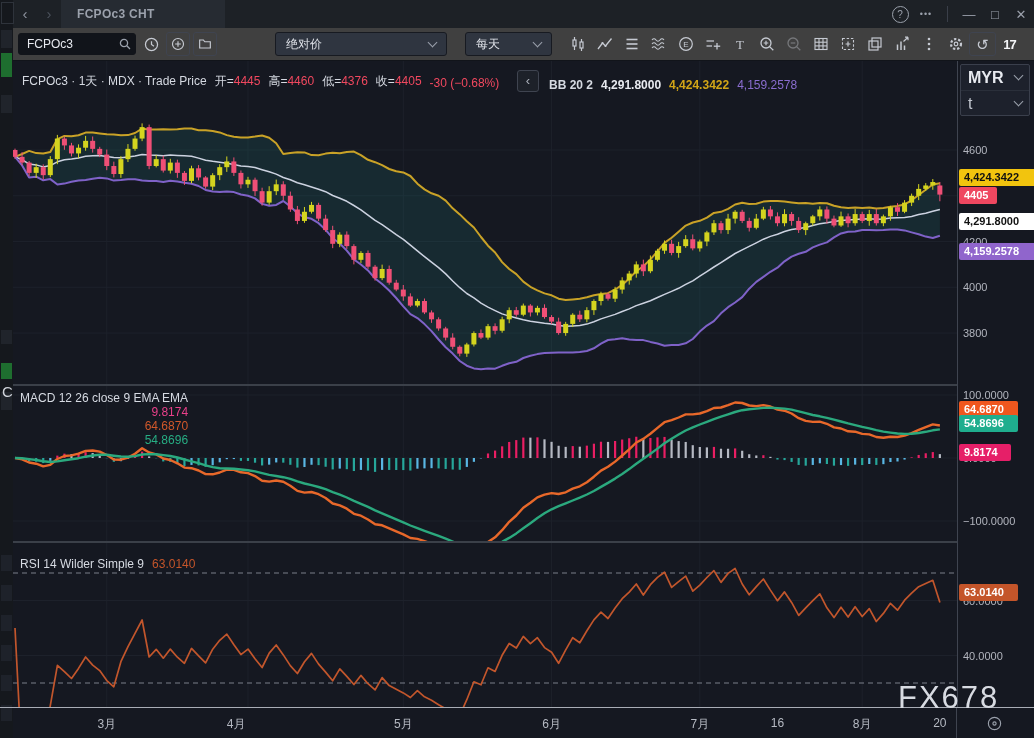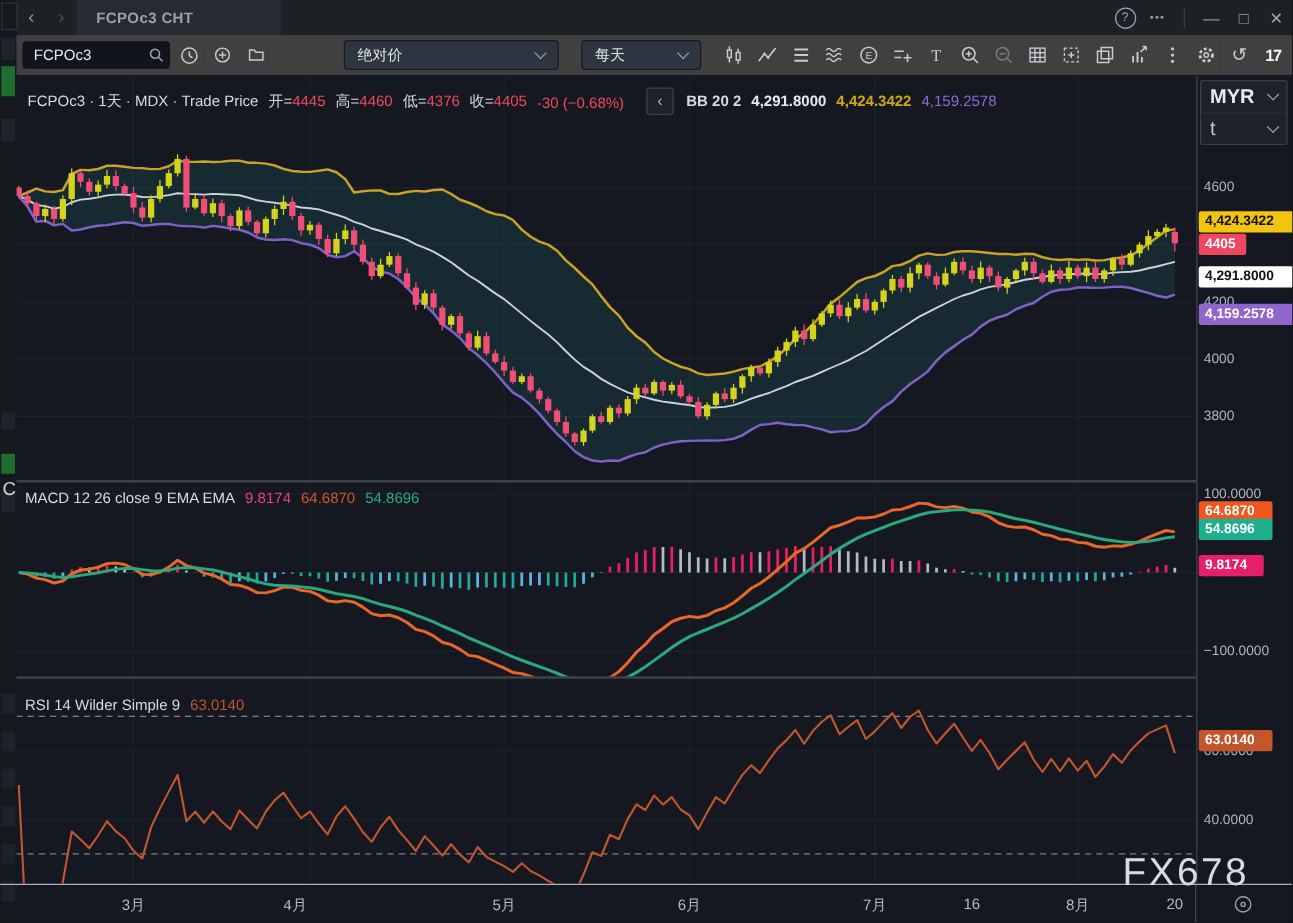--- a/index.html
+++ b/index.html
@@ -21,21 +21,21 @@
   #toolbar{position:absolute;left:13px;top:28px;right:0;height:32px;background:#404040;display:flex;align-items:center;z-index:3;border-bottom:1px solid #11141a;}
   #symbol-box{position:relative;margin-left:5px;width:118px;height:22px;}
   #symbol-box input{width:100%;height:100%;box-sizing:border-box;background:#11141a;border:1px solid #11141a;border-radius:3px;color:#e8eaf0;font-size:12px;padding:0 22px 0 8px;font-family:"Liberation Sans",sans-serif;}
   #symbol-box svg{position:absolute;right:4px;top:4px;}
   .tb{width:24px;height:24px;margin-left:3px;background:none;border:none;display:flex;align-items:center;justify-content:center;cursor:pointer;padding:0;}
   .tb.boxed{border:1px solid #3f4450;border-radius:3px;}
   .dropdown{height:24px;border:1px solid #171a21;border-radius:3px;background:#2f3540;color:#dfe2e8;font-size:12px;display:flex;align-items:center;padding:0 10px;cursor:pointer;box-sizing:border-box;}
   .dropdown .dd-label{flex:1;}
   .chev{width:6px;height:6px;border-right:1.5px solid #9aa0ab;border-bottom:1.5px solid #9aa0ab;transform:rotate(45deg);display:inline-block;margin-top:-4px;}
   #dd-price{margin-left:58px;width:172px;}
-  #dd-time{margin-left:18px;width:96px;font-family:Liberation Mono, monospace;}
+  #dd-time{margin-left:18px;width:87px;font-family:Liberation Mono, monospace;}
   .tbi{width:27px;height:26px;background:none;border:none;display:flex;align-items:center;justify-content:center;cursor:pointer;padding:0;color:#c6cad2;}
   .tbi.first{margin-left:12px;}
   .tbi.dim{opacity:.4;}
   .tbi.boxed{border:1px solid #3f4450;border-radius:3px;height:24px;}
   .tbi svg{display:block;}
   #tv-logo{color:#f4f5f7;font-weight:bold;font-size:13px;letter-spacing:-1px;}
   .undo-glyph{font-size:15px;color:#c6cad2;line-height:1;}
   
   #chart-svg{position:absolute;left:13px;top:60px;z-index:1;}
   .sep-h{position:absolute;left:13px;width:1021px;height:2px;background:#3b4049;z-index:2;}
@@ -47,21 +47,21 @@
   .cur-row.second{color:#c3c7d0;font-weight:normal;border-top:1px solid #2a2f3a;}
   .cur-row .spacer{flex:1;}
   .tick{position:absolute;left:5px;height:14px;line-height:14px;font-size:11px;color:#b2b5be;white-space:nowrap;}
   .badge{position:absolute;left:1px;height:17px;line-height:17px;font-size:11px;font-weight:bold;border-radius:2px;padding:0 5px;white-space:nowrap;box-sizing:border-box;}
   
   #time-axis{position:absolute;left:0;top:708px;width:1034px;height:30px;background:#151821;z-index:2;}
   .t-label{position:absolute;top:8px;transform:translateX(-50%);font-size:12px;color:#b6bac3;white-space:nowrap;}
   #ta-sep{position:absolute;left:956px;top:707px;width:1px;height:31px;background:#3f4450;z-index:3;}
   #corner-icon{position:absolute;left:986px;top:7px;}
   
-  .legend{position:absolute;z-index:3;font-size:12px;display:flex;align-items:center;white-space:nowrap;}
+  .legend{position:absolute;z-index:3;font-size:12px;display:flex;align-items:flex-end;white-space:nowrap;}
   .lg-title{color:#d6dae2;}
   .lg-pair{margin-left:8px;color:#d6dae2;}
   .lg-val{font-weight:normal;}
   .collapse-btn{width:22px;height:22px;border:1px solid #3f4450;border-radius:3px;background:#1d2129;color:#aeb3bd;font-size:13px;line-height:20px;text-align:center;cursor:pointer;padding:0;margin-right:10px;}
   #watermark{position:absolute;left:898px;top:680px;z-index:6;font-size:31px;letter-spacing:2px;color:#d8dbe2;}
   .cropped-c{position:absolute;left:2px;top:383px;color:#cfd3da;font-size:15px;z-index:5;}
 </style>
 </head>
 <body>
 
@@ -717,21 +717,21 @@
     <span class="lg-pair" style="color:#f1485f">-30 (−0.68%)</span>
   </div>
   <div class="legend" style="left:517px;top:70px;">
     <button class="collapse-btn">‹</button>
     <span class="lg-title" style="font-weight:bold;">BB 20 2</span>
     <span class="lg-pair" style="color:#e8eaf0;font-weight:bold;">4,291.8000</span>
     <span class="lg-pair" style="color:#d2a517;font-weight:bold;">4,424.3422</span>
     <span class="lg-pair" style="color:#8a6dd0;">4,159.2578</span>
   </div>
 
-  <div class="legend" style="left:20px;top:391px;">
+  <div class="legend" style="left:20px;top:391px;flex-direction:column;">
     <span class="lg-title">MACD 12 26 close 9 EMA EMA</span>
     <span class="lg-pair" style="color:#e9408a">9.8174</span>
     <span class="lg-pair" style="color:#d1582a">64.6870</span>
     <span class="lg-pair" style="color:#27ad83">54.8696</span>
   </div>
 
   <div class="legend" style="left:20px;top:557px;">
     <span class="lg-title">RSI 14 Wilder Simple 9</span>
     <span class="lg-pair" style="color:#c4552a">63.0140</span>
   </div>

